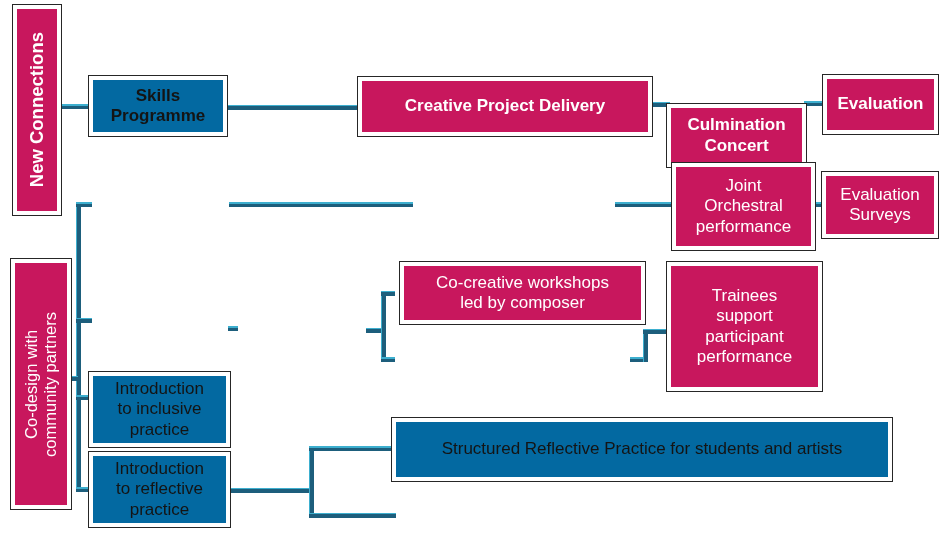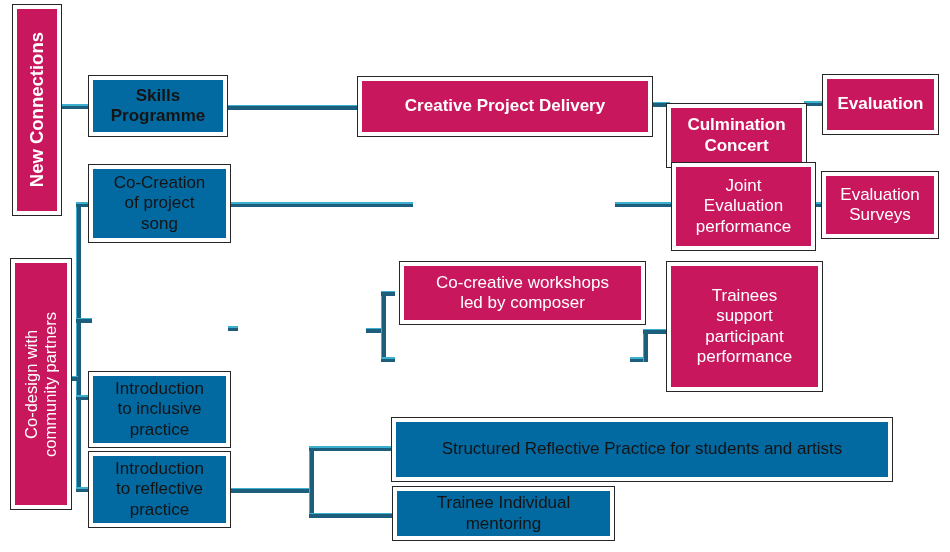--- a/index.html
+++ b/index.html
@@ -98,33 +98,26 @@
 Concert</span>
       </div>
   </div>
 
   <div class="node dark" style="left:822px;top:74px;width:117px;height:61px;">
     <div class="fill">
         <span class="lbl bold fs17">Evaluation</span>
       </div>
   </div>
 
-  <div class="node light" style="left:88px;top:164px;width:143px;height:79px;">
-    <div class="fill">
-        <span class="lbl fs17">Co-Creation
-of project
-song</span>
-      </div>
-  </div>
 
 
   <div class="node dark" style="left:671px;top:162px;width:145px;height:89px;">
     <div class="fill">
         <span class="lbl fs17">Joint
-Evaluation
+Orchestral
 performance</span>
       </div>
   </div>
 
   <div class="node dark" style="left:821px;top:171px;width:118px;height:68px;">
     <div class="fill">
         <span class="lbl fs17">Evaluation
 Surveys</span>
       </div>
   </div>
@@ -163,20 +156,14 @@
 practice</span>
       </div>
   </div>
 
   <div class="node light" style="left:391px;top:417px;width:502px;height:65px;justify-content:center;">
     <div class="fill">
         <span class="lbl fs17">Structured Reflective Practice for students and artists</span>
       </div>
   </div>
 
-  <div class="node light" style="left:392px;top:486px;width:223px;height:55px;">
-    <div class="fill">
-        <span class="lbl fs17">Trainee Individual
-mentoring</span>
-      </div>
-  </div>
 
 </div>
 
 </body></html>

